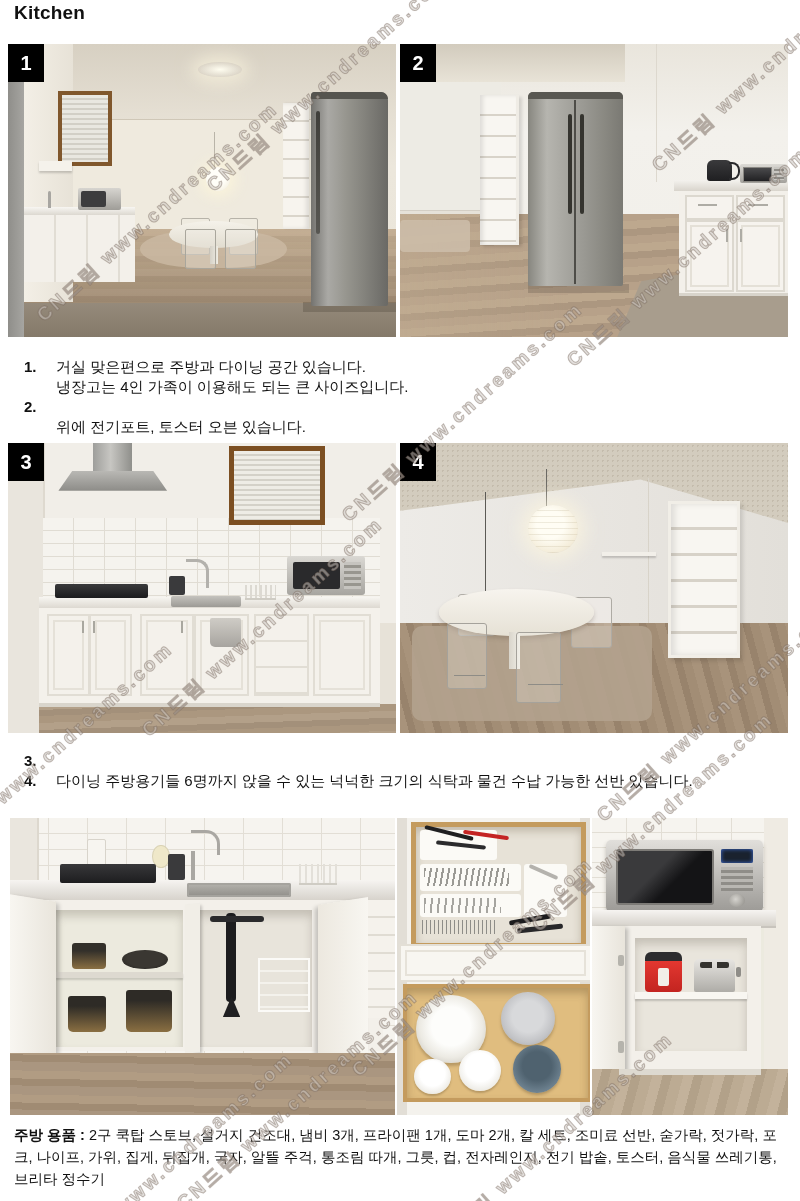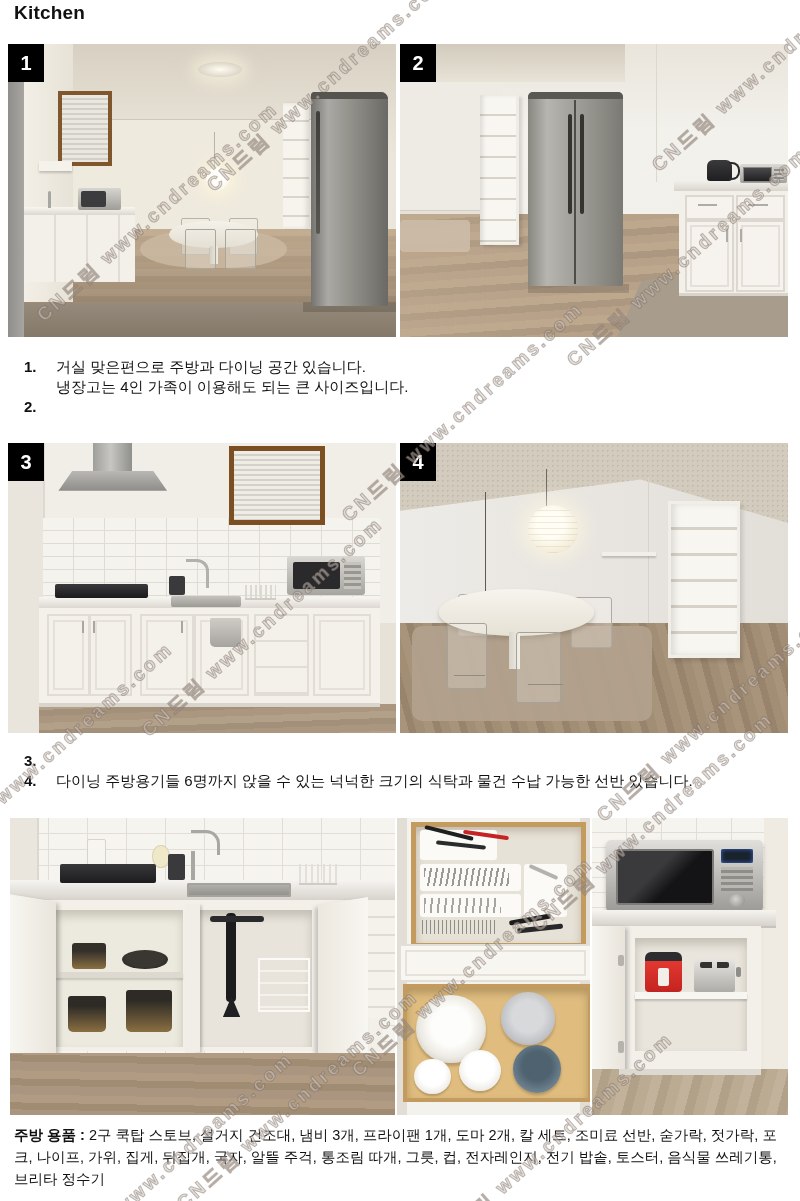--- a/index.html
+++ b/index.html
@@ -114,20 +114,21 @@
     </div>
     <div class="note-row">
       <span class="nnum"></span>
       <span>냉장고는 4인 가족이 이용해도 되는 큰 사이즈입니다.</span>
     </div>
     <div class="note-row">
       <span class="nnum">2.</span>
     </div>
     <div class="note-row">
       <span class="nnum"></span>
+      <span>위에 전기포트, 토스터 오븐 있습니다.</span>
     </div>
   </div>
 
   <div class="row row2">
 
     <figure class="photo" style="margin:0">
       <i class="s" style="inset:0;background:#f1eee8;"></i>
       <i class="s" style="left:0;top:0;width:9%;height:100%;background:#e9e5dd;border-right:2px solid #ded9cf;"></i>
       <i class="s" style="left:9%;top:26%;width:87%;height:28%;background:repeating-linear-gradient(180deg,rgba(0,0,0,0) 0 12px,#e0dcd3 12px 13px),repeating-linear-gradient(90deg,rgba(0,0,0,0) 0 30px,#e0dcd3 30px 31px),#f5f3ee;"></i>
       <i class="s" style="left:22%;top:0;width:10%;height:10%;background:linear-gradient(90deg,#9e9e9b,#c7c6c2 45%,#8f8f8b);"></i>

